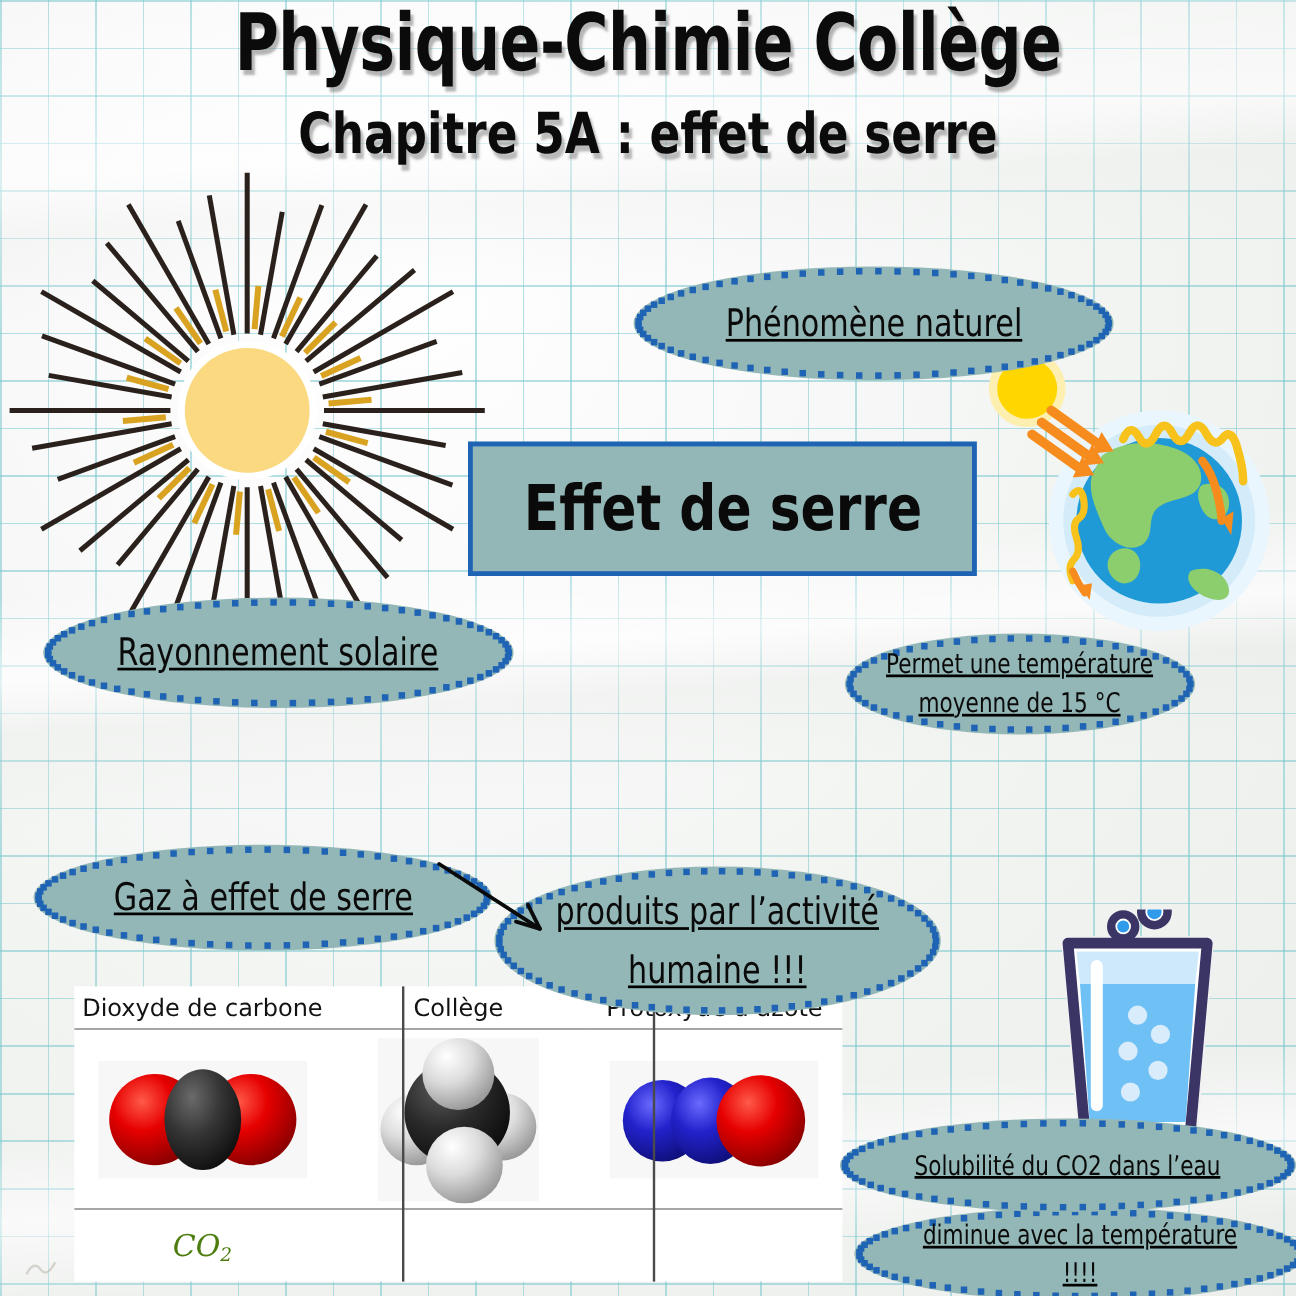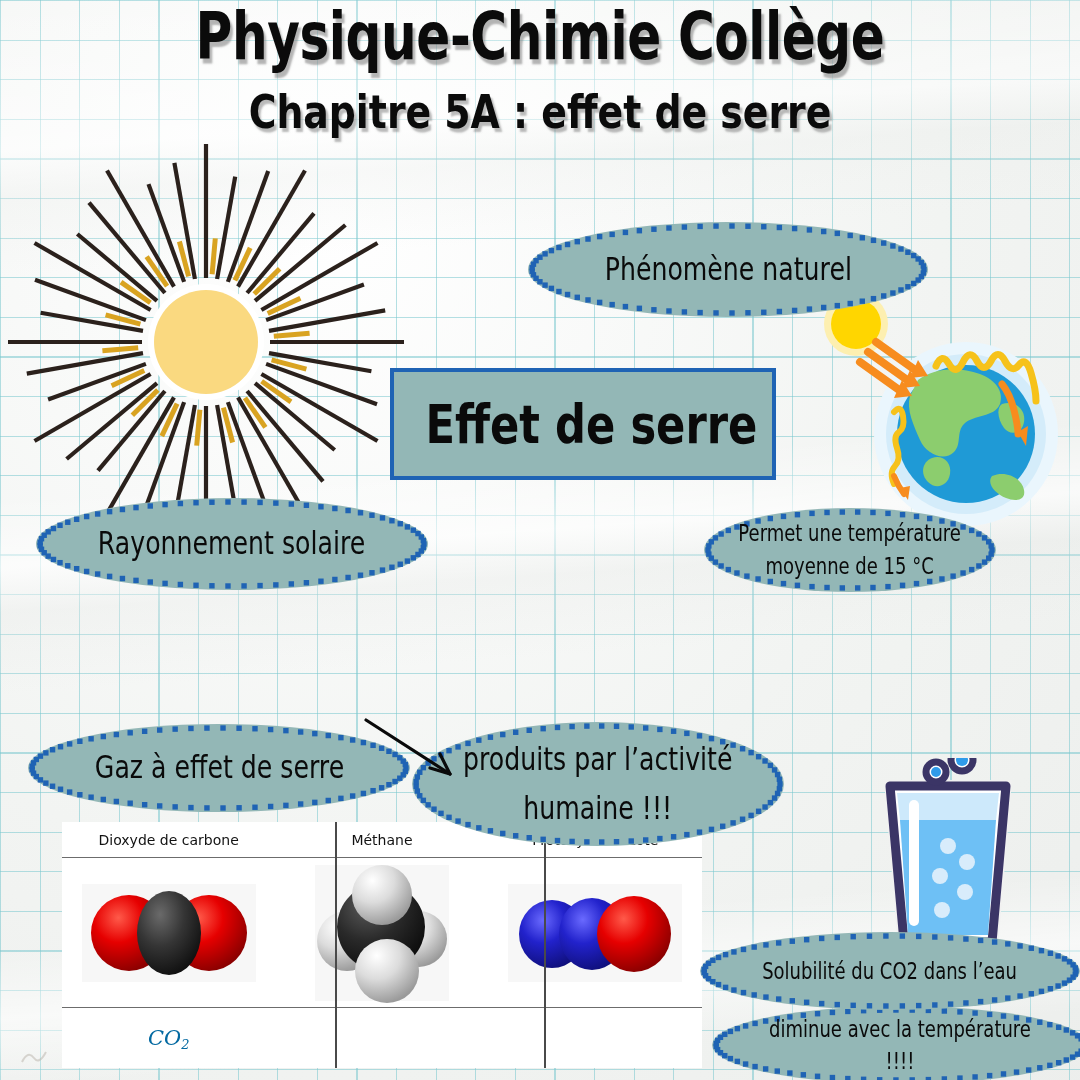--- a/index.html
+++ b/index.html
@@ -71,28 +71,28 @@
     transform: scaleX(0.9) scaleY(1.12);
     text-shadow: 3px 4px 2px rgba(120,120,120,0.5);
     white-space: nowrap;
   }
 
   
   .center-box {
     position: absolute;
     left: 390px;
     top: 368px;
-    width: 386px;
+    width: 424px;
     height: 112px;
     background: #93b7b6;
     border: 4px solid #1f63b4;
     box-sizing: border-box;
     display: flex;
     align-items: center;
-    justify-content: flex-end;
+    justify-content: center;
     z-index: 20;
   }
   .center-box-label {
     font-family: "DejaVu Sans", "Liberation Sans", sans-serif;
     font-weight: 700;
     font-size: 47px;
     color: #0a0a0a;
     transform: scaleX(0.92) scaleY(1.12);
     white-space: nowrap;
   }
@@ -101,20 +101,21 @@
   .ellipse {
     position: absolute;
     box-sizing: border-box;
     background: #93b7b6;
     border-radius: 50%;
     display: flex;
     align-items: center;
     justify-content: center;
     text-align: center;
     z-index: 18;
+    text-decoration: underline;
   }
   .ellipse .dots {
     position: absolute;
     inset: 0;
     border-radius: 50%;
     pointer-events: none;
   }
   .ellipse-text {
     position: relative;
     font-family: "DejaVu Sans", "Liberation Sans", sans-serif;
@@ -125,24 +126,24 @@
     z-index: 2;
     padding: 0 26px;
   }
 
   #el-phenomene { left: 528px; top: 222px; width: 400px; height: 95px; }
   #el-phenomene .ellipse-text { font-size: 28px; }
 
   #el-rayonnement { left: 36px; top: 498px; width: 392px; height: 92px; }
   #el-rayonnement .ellipse-text { font-size: 28px; }
 
-  #el-temperature { left: 704px; top: 508px; width: 292px; height: 84px; }
+  #el-temperature { left: 704px; top: 528px; width: 292px; height: 84px; }
   #el-temperature .ellipse-text { font-size: 20px; line-height: 1.45; padding: 0 18px; }
 
-  #el-gaz { left: 28px; top: 724px; width: 382px; height: 88px; }
+  #el-gaz { left: 28px; top: 704px; width: 382px; height: 88px; }
   #el-gaz .ellipse-text { font-size: 28px; }
 
   #el-produits { left: 412px; top: 722px; width: 372px; height: 124px; z-index: 22; }
   #el-produits .ellipse-text { font-size: 28px; line-height: 1.55; }
 
   #el-solub1 { left: 700px; top: 932px; width: 380px; height: 78px; z-index: 24; }
   #el-solub1 .ellipse-text { font-size: 20px; }
 
   #el-solub2 { left: 712px; top: 1006px; width: 376px; height: 78px; z-index: 23; }
   #el-solub2 .ellipse-text { font-size: 20px; }
@@ -192,30 +193,30 @@
   }
   .mol-cell {
     position: relative;
     display: flex;
     align-items: center;
     justify-content: center;
     box-sizing: border-box;
   }
   .mol-head {
     font-family: "DejaVu Sans", "Liberation Sans", sans-serif;
-    font-size: 14px;
+    font-size: 20px;
     color: #121212;
     border-bottom: 1.6px solid #6c6c6c;
   }
   .mol-img-cell { border-bottom: 1.6px solid #6c6c6c; }
   .mol-formula {
     font-family: "DejaVu Serif", "Liberation Serif", serif;
     font-style: italic;
-    font-size: 21px;
-    color: #0369a1;
+    font-size: 25px;
+    color: #4d7c0f;
   }
   .mol-formula sub {
     font-size: 0.62em;
     vertical-align: baseline;
     position: relative;
     bottom: -0.28em;
   }
   .colsep {
     position: absolute;
     top: 0;
@@ -966,21 +967,21 @@
   <div id="arrow-gaz">
     <svg class="mol-svg" width="150" height="100" viewBox="0 0 150 100" aria-hidden="true">
       <line x1="8" y1="14" x2="92" y2="68" stroke="#0a0a0a" stroke-width="3.2" stroke-linecap="round"></line>
       <path d="M92 68 L72 62 M92 68 L82 48" stroke="#0a0a0a" stroke-width="3.2" stroke-linecap="round" fill="none"></path>
     </svg>
   </div>
 
   <div class="mol-table">
 
     <div class="mol-cell mol-head">Dioxyde de carbone</div>
-    <div class="mol-cell mol-head">Méthane</div>
+    <div class="mol-cell mol-head">Collège</div>
     <div class="mol-cell mol-head">Protoxyde d’azote</div>
 
     <div class="mol-cell mol-img-cell">
       <svg class="mol-svg" width="190" height="110" viewBox="0 0 190 110" aria-hidden="true">
         <rect x="8" y="6" width="174" height="98" fill="#f7f7f7"></rect>
         <defs>
           <radialGradient id="oRed" cx="36%" cy="30%" r="72%">
             <stop offset="0%" stop-color="#ff5a4a"></stop>
             <stop offset="45%" stop-color="#e60000"></stop>
             <stop offset="100%" stop-color="#8c0000"></stop>

